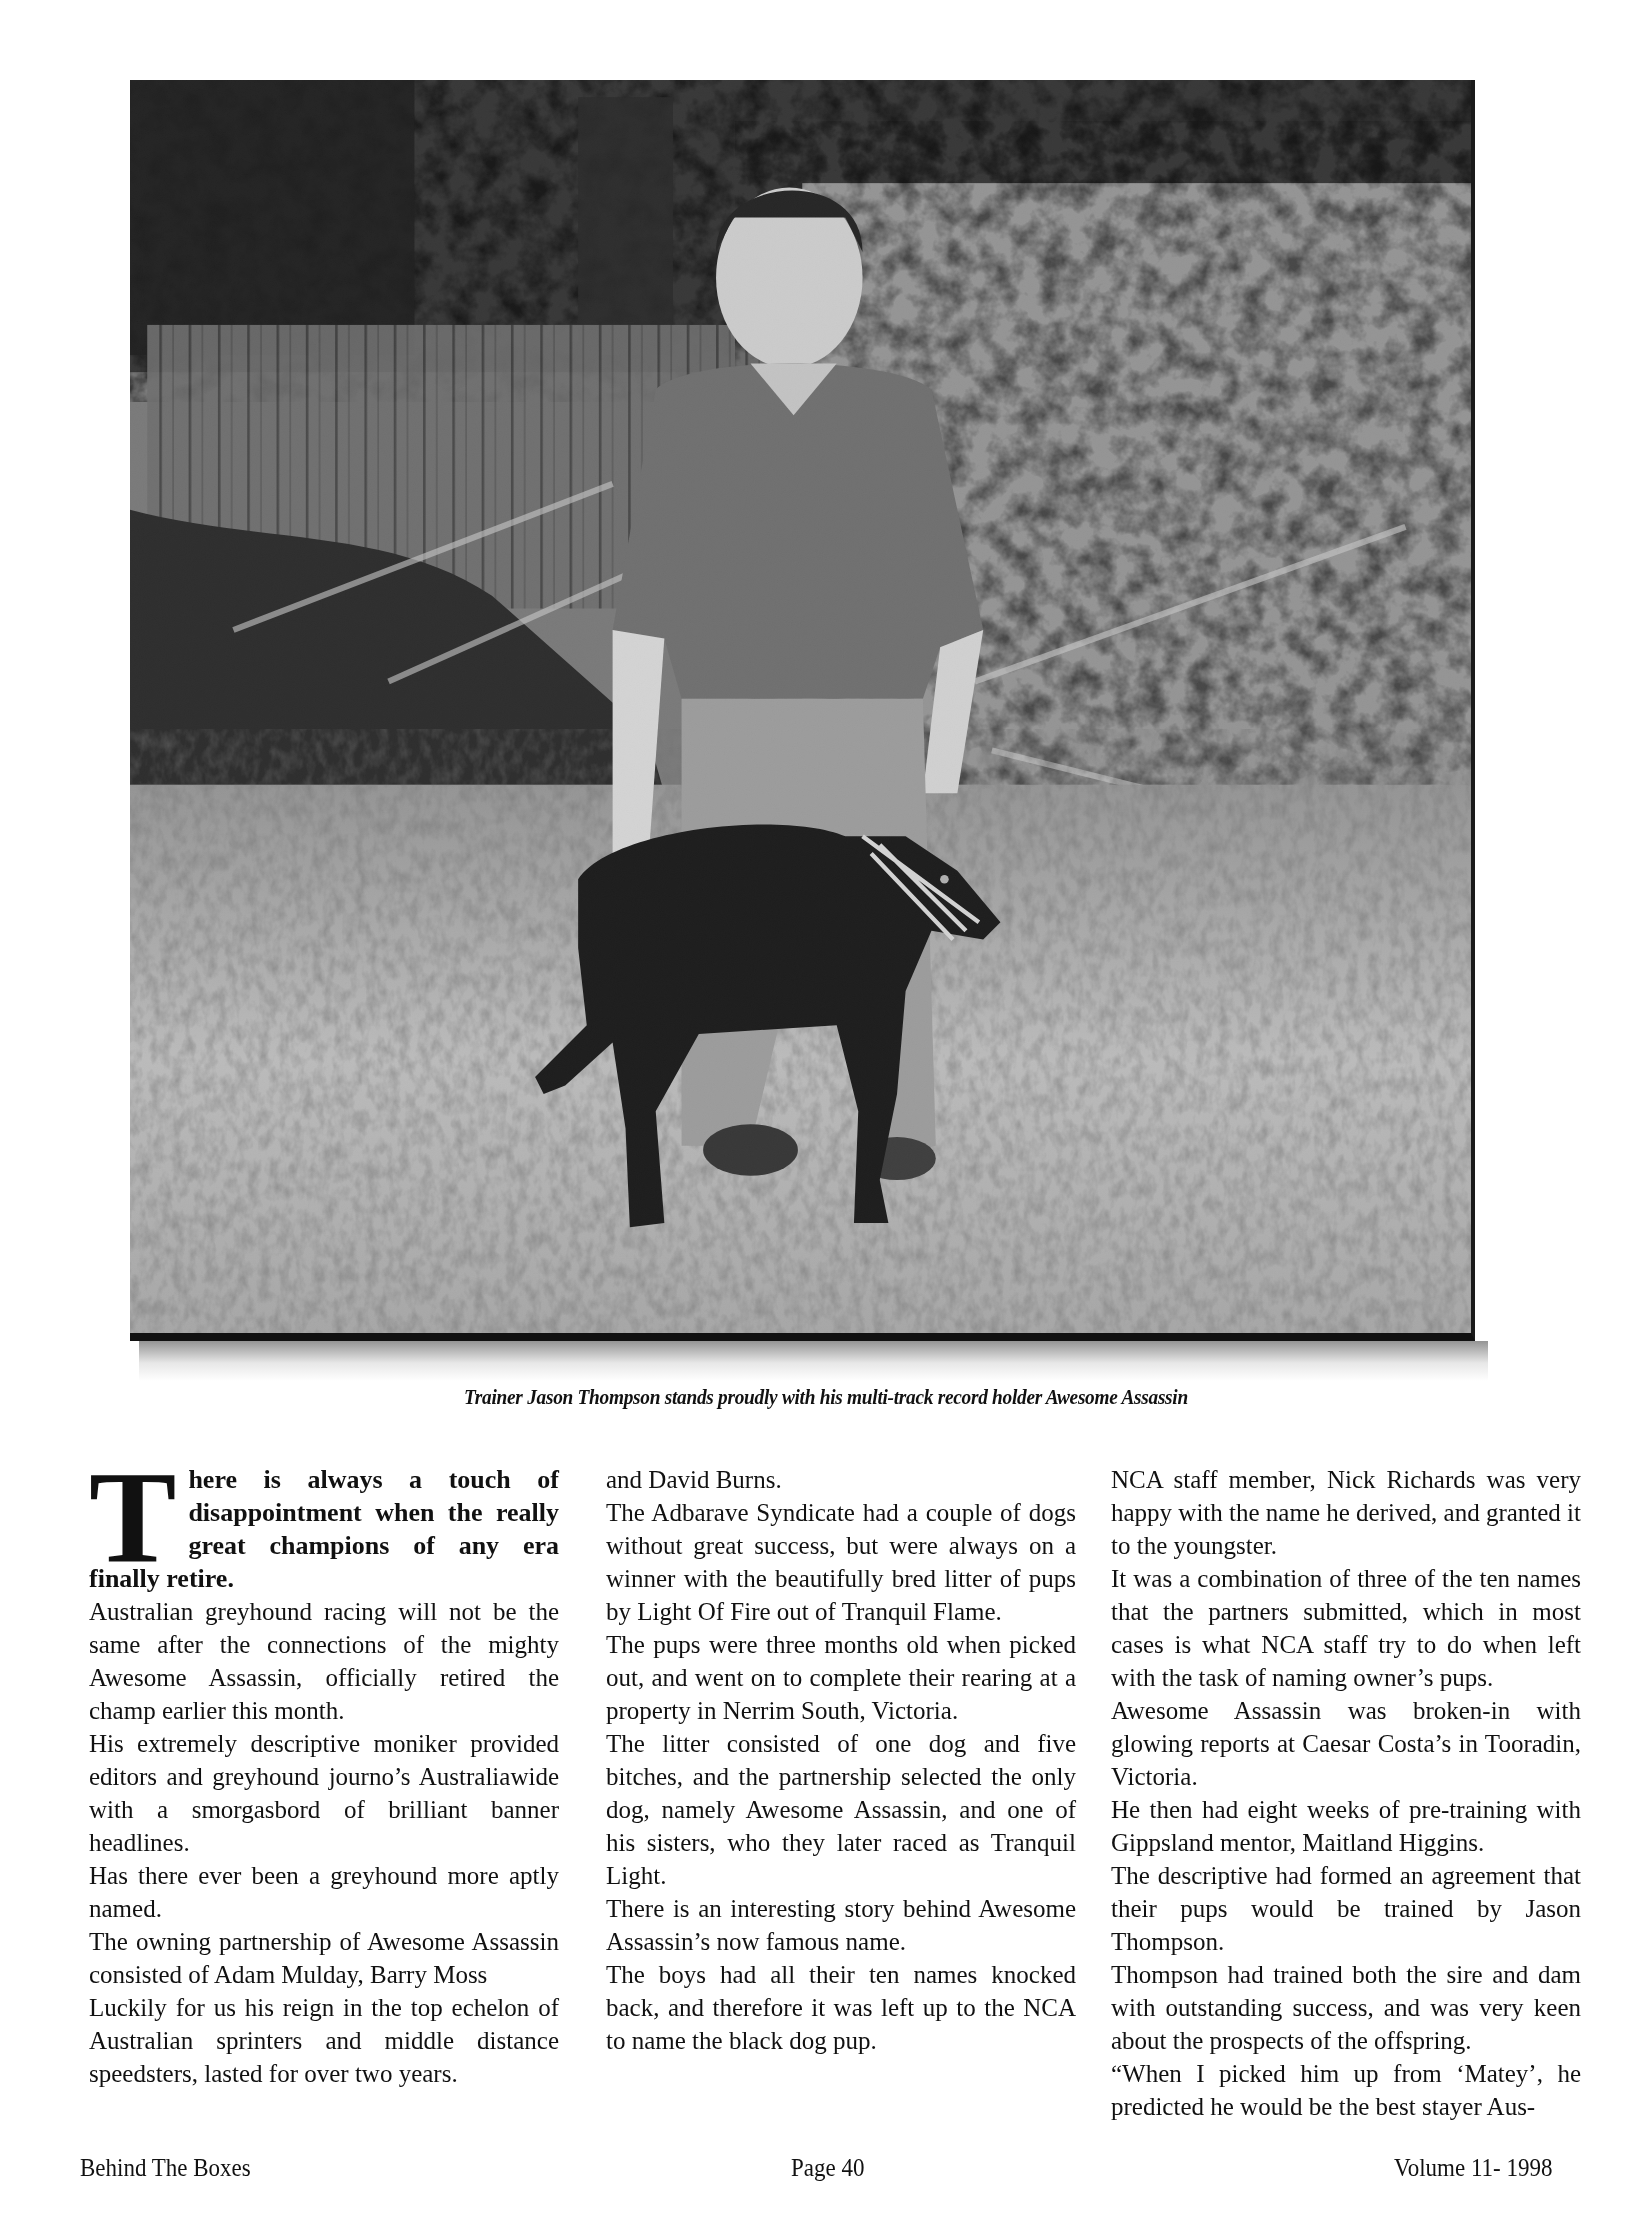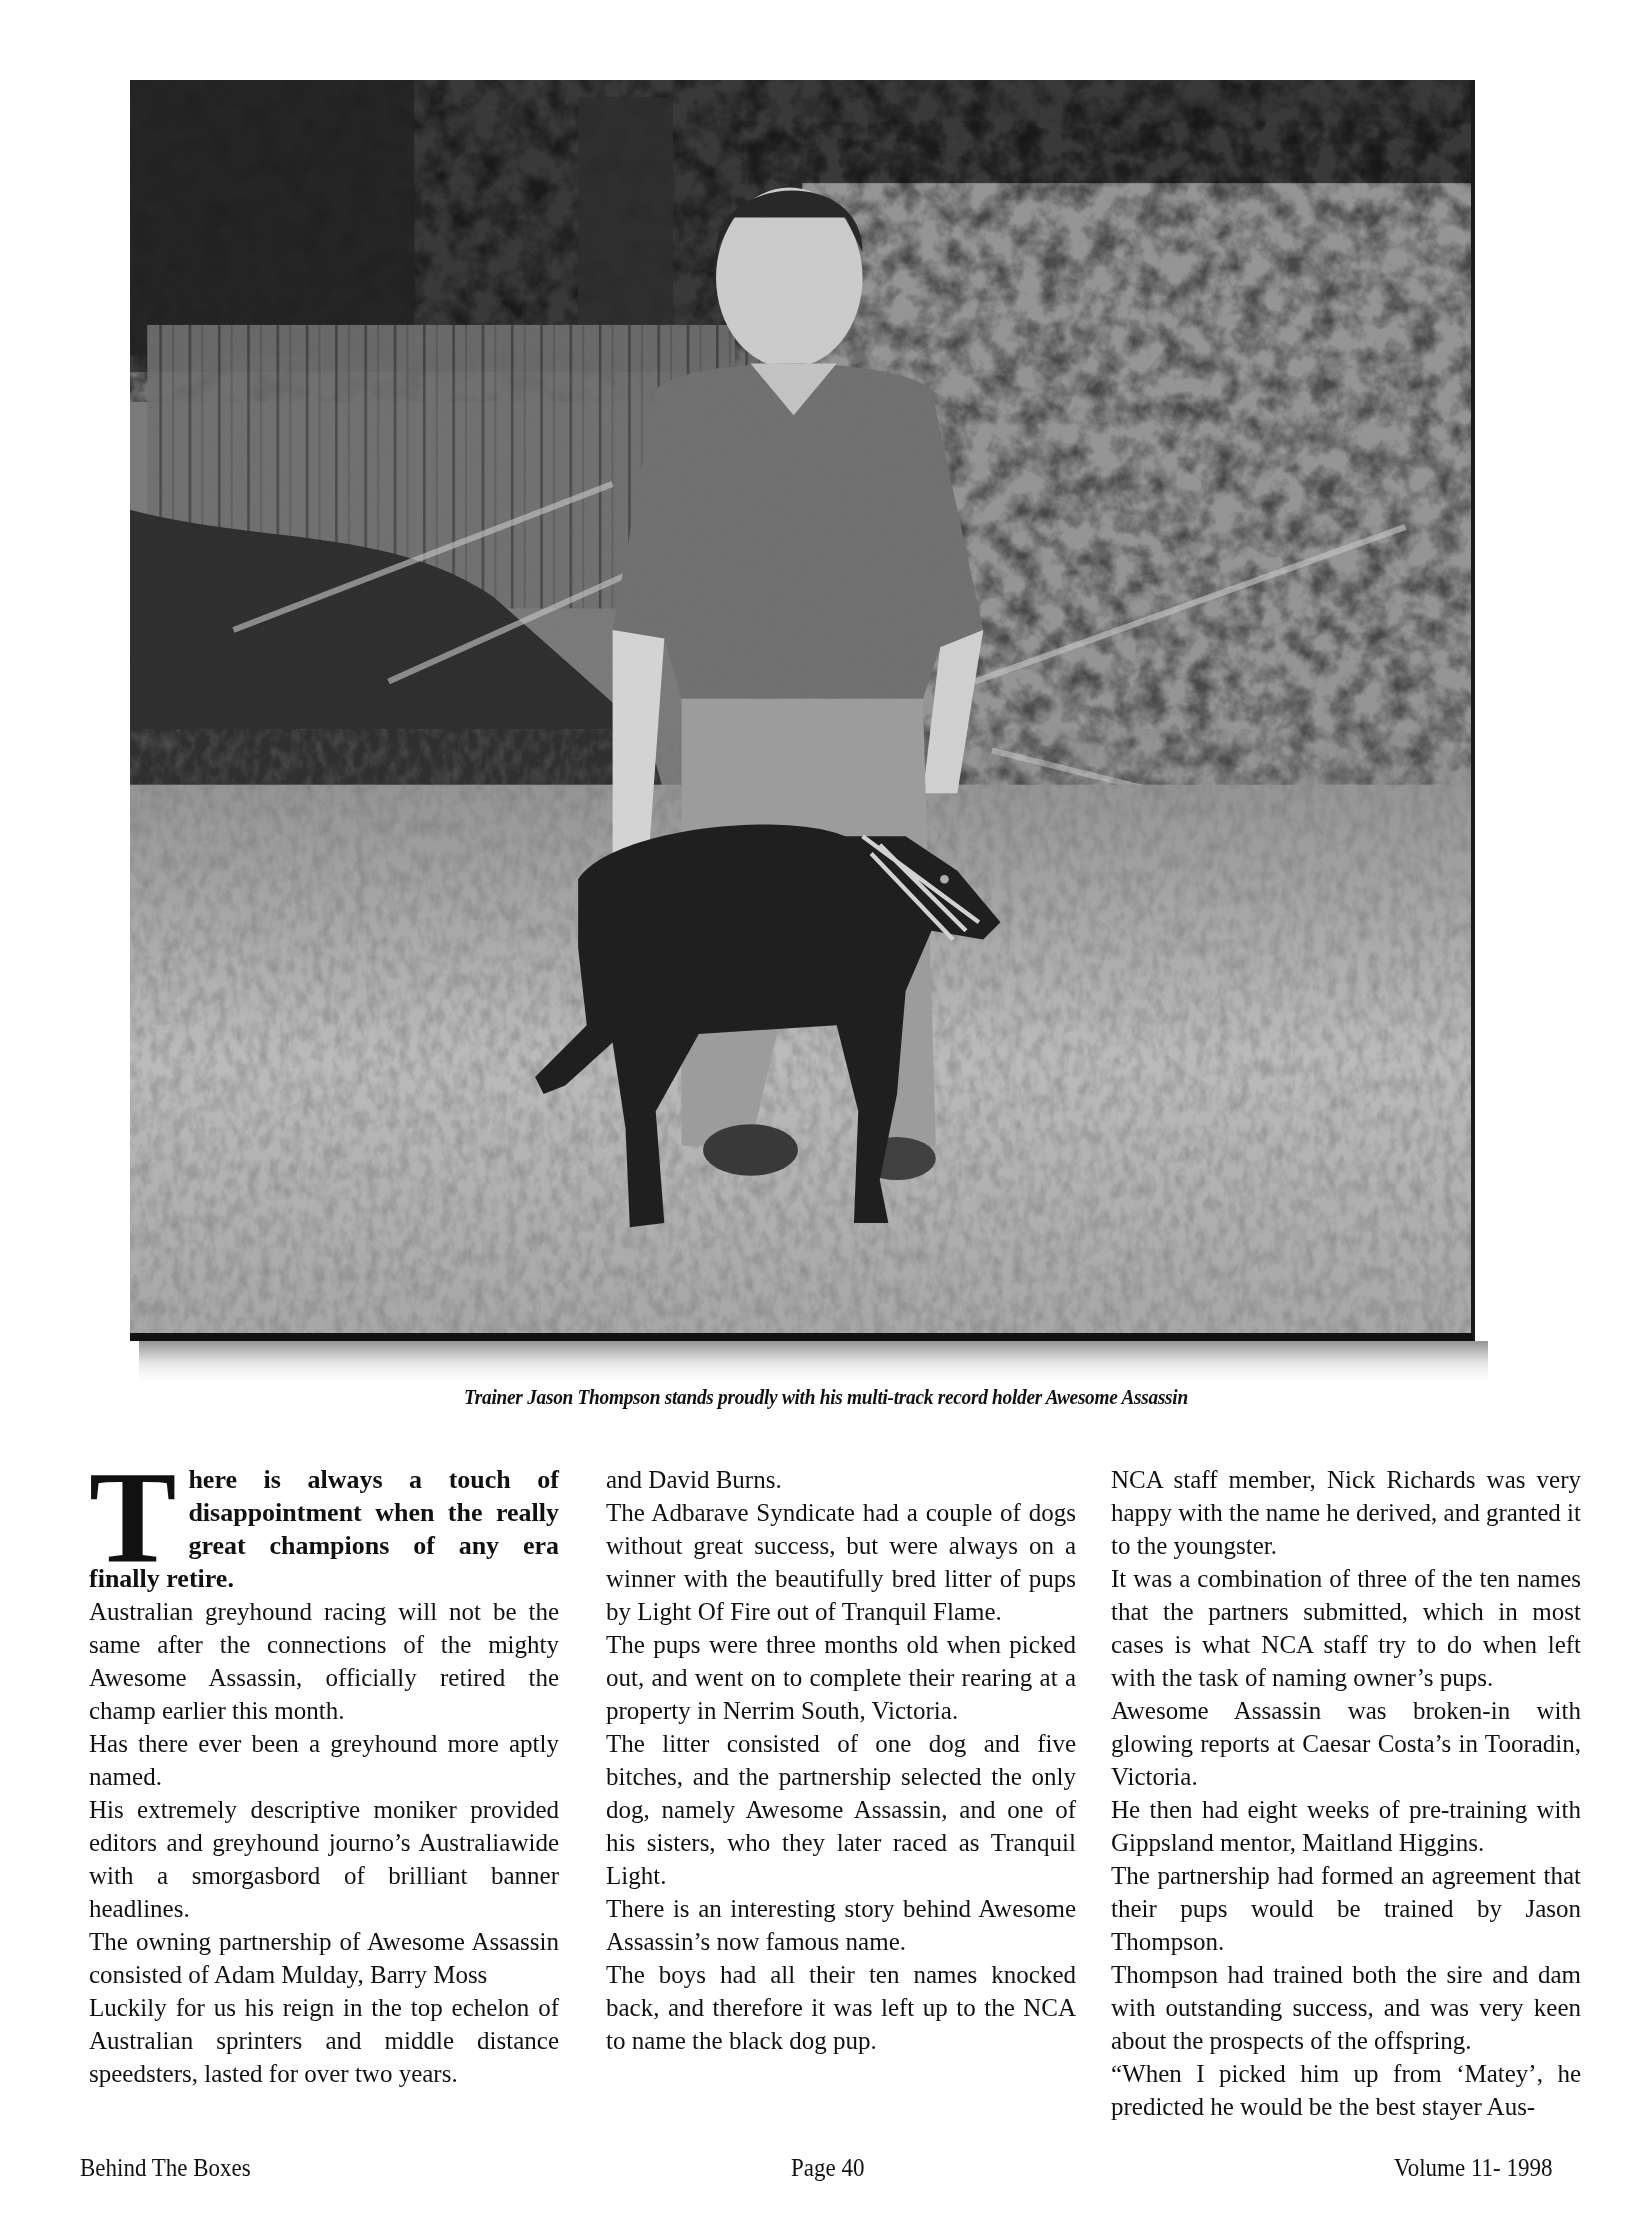--- a/index.html
+++ b/index.html
@@ -112,41 +112,41 @@
       <rect x="0" y="0" width="1556" height="1458" fill="#888" opacity="0.18" filter="url(#grain)"></rect>
     </svg>
   </div>
 </div>
 
 <div class="caption">Trainer Jason Thompson stands proudly with his multi-track record holder Awesome Assassin</div>
 
 <div class="col col1">
   <p class="lead"><span class="dropcap">T</span><span>here is always a touch of disappointment when the really great champions of any era finally retire.</span></p>
   <p>Australian greyhound racing will not be the same after the connections of the mighty Awesome Assassin, officially retired the champ earlier this month.</p>
+  <p>His extremely descriptive moniker provided editors and greyhound journo’s Australiawide with a smorgasbord of brilliant banner headlines.</p>
   <p>Has there ever been a greyhound more aptly named.</p>
-  <p>His extremely descriptive moniker provided editors and greyhound journo’s Australiawide with a smorgasbord of brilliant banner headlines.</p>
   <p>The owning partnership of Awesome Assassin consisted of Adam Mulday, Barry Moss</p>
   <p>Luckily for us his reign in the top echelon of Australian sprinters and middle distance speedsters, lasted for over two years.</p>
 </div>
 
 <div class="col col2">
   <p>and David Burns.</p>
   <p>The Adbarave Syndicate had a couple of dogs without great success, but were always on a winner with the beautifully bred litter of pups by Light Of Fire out of Tranquil Flame.</p>
   <p>The pups were three months old when picked out, and went on to complete their rearing at a property in Nerrim South, Victoria.</p>
   <p>The litter consisted of one dog and five bitches, and the partnership selected the only dog, namely Awesome Assassin, and one of his sisters, who they later raced as Tranquil Light.</p>
   <p>There is an interesting story behind Awesome Assassin’s now famous name.</p>
   <p>The boys had all their ten names knocked back, and therefore it was left up to the NCA to name the black dog pup.</p>
 </div>
 
 <div class="col col3">
   <p>NCA staff member, Nick Richards was very happy with the name he derived, and granted it to the youngster.</p>
   <p>It was a combination of three of the ten names that the partners submitted, which in most cases is what NCA staff try to do when left with the task of naming owner’s pups.</p>
   <p>Awesome Assassin was broken-in with glowing reports at Caesar Costa’s in Tooradin, Victoria.</p>
   <p>He then had eight weeks of pre-training with Gippsland mentor, Maitland Higgins.</p>
-  <p>The partnership had formed an agreement that their pups would be trained by Jason Thompson.</p>
+  <p>The descriptive had formed an agreement that their pups would be trained by Jason Thompson.</p>
   <p>Thompson had trained both the sire and dam with outstanding success, and was very keen about the prospects of the offspring.</p>
   <p>“When I picked him up from ‘Matey’, he predicted he would be the best stayer Aus-</p>
 </div>
 
 <div class="footer footer-left">Behind The Boxes</div>
 <div class="footer footer-center">Page 40</div>
 <div class="footer footer-right">Volume 11- 1998</div>
 
 
 </body></html>

